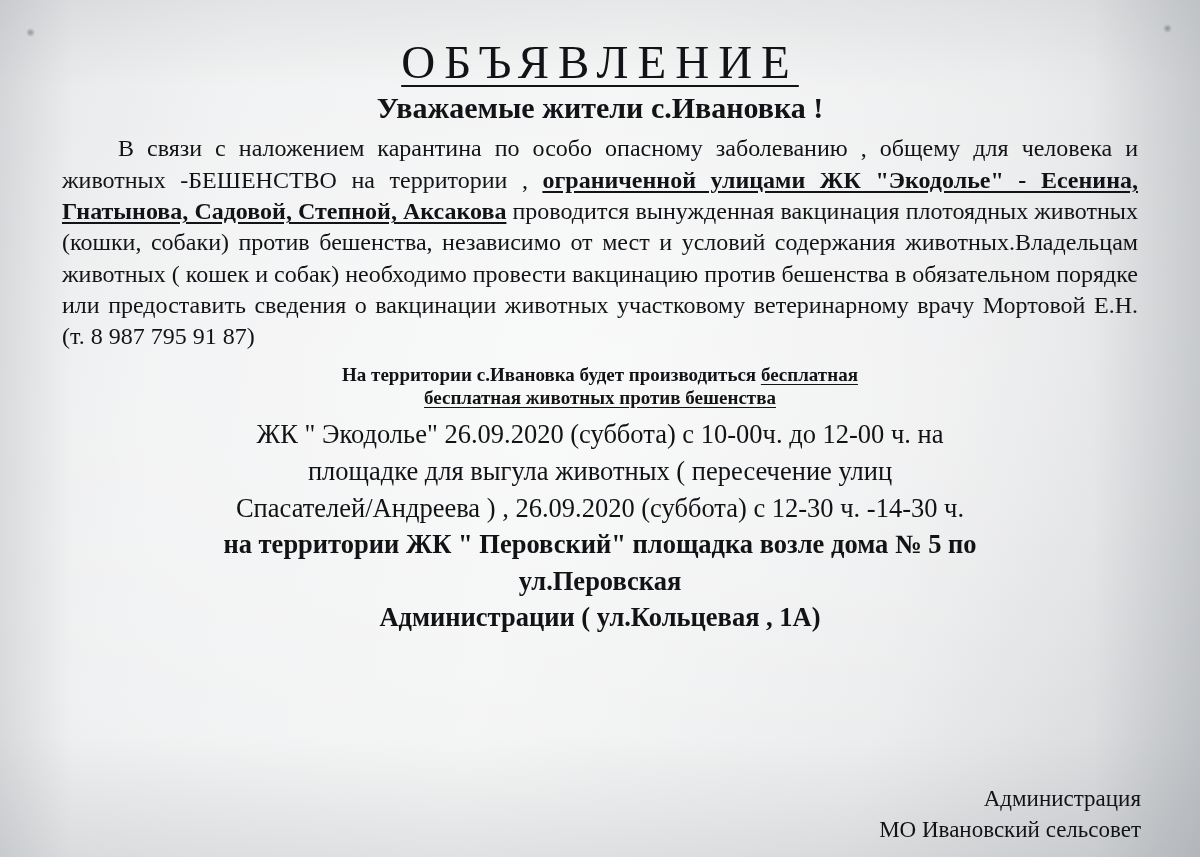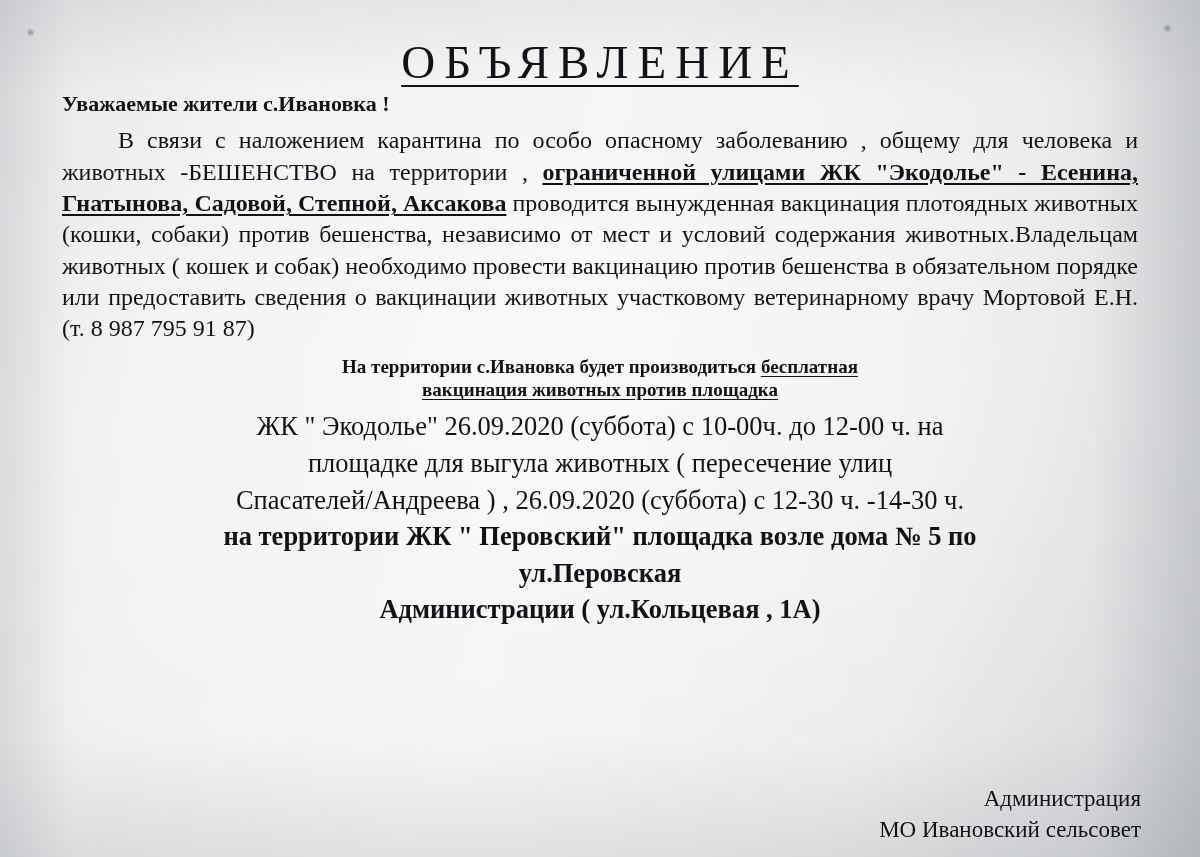--- a/index.html
+++ b/index.html
@@ -55,22 +55,23 @@
     font-weight: normal;
     font-size: 47px;
     letter-spacing: 9px;
     line-height: 1.05;
     margin: 4px 0 2px 0;
     text-decoration: underline;
     text-underline-offset: 7px;
     text-decoration-thickness: 2px;
   }
   .subtitle {
+    text-align: center;
     font-weight: bold;
-    font-size: 22px;
+    font-size: 30px;
     margin: 4px 0 8px 0;
   }
 
   .para {
     font-size: 24px;
     line-height: 1.305;
     text-align: justify;
     text-indent: 56px;
     margin: 0 0 2px 0;
   }
@@ -121,21 +122,21 @@
   <div id="doc">
 
     <div class="title">ОБЪЯВЛЕНИЕ</div>
 
     <div class="subtitle">Уважаемые жители  с.Ивановка !</div>
 
     <p class="para"><span>В связи с наложением карантина по особо опасному заболеванию , общему для человека и животных -БЕШЕНСТВО на территории , </span><span class="u-bold">ограниченной улицами ЖК "Экодолье" - Есенина, Гнатынова, Садовой, Степной, Аксакова</span><span> проводится вынужденная вакцинация плотоядных животных (кошки, собаки) против бешенства, независимо от мест и условий содержания животных.Владельцам животных ( кошек и собак) необходимо провести вакцинацию против бешенства в обязательном порядке или предоставить сведения  о вакцинации животных  участковому ветеринарному врачу Мортовой Е.Н. (т. 8 987 795 91 87)</span></p>
 
     <div class="bold-center">
       <div><span>На территории с.Ивановка  будет производиться </span><span class="ul">бесплатная</span></div>
-      <div class="ul">вакцинация  животных против площадка</div>
+      <div class="ul">бесплатная  животных против бешенства</div>
     </div>
 
     <div class="schedule">
       <div>ЖК " Экодолье"  26.09.2020 (суббота) с 10-00ч. до 12-00 ч. на</div>
       <div>площадке для выгула  животных ( пересечение улиц</div>
       <div>Спасателей/Андреева ) , 26.09.2020 (суббота) с 12-30 ч. -14-30 ч.</div>
       <div class="sch-bold">на территории  ЖК " Перовский"  площадка возле дома  № 5  по</div>
       <div class="sch-bold">ул.Перовская</div>
       <div class="sch-bold">Администрации ( ул.Кольцевая , 1А)</div>
     </div>

